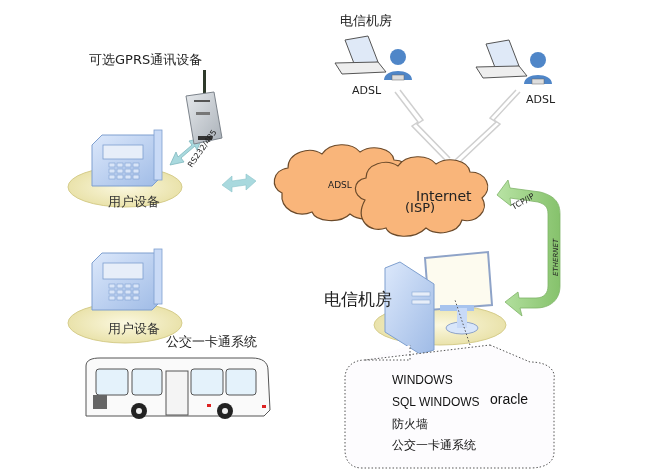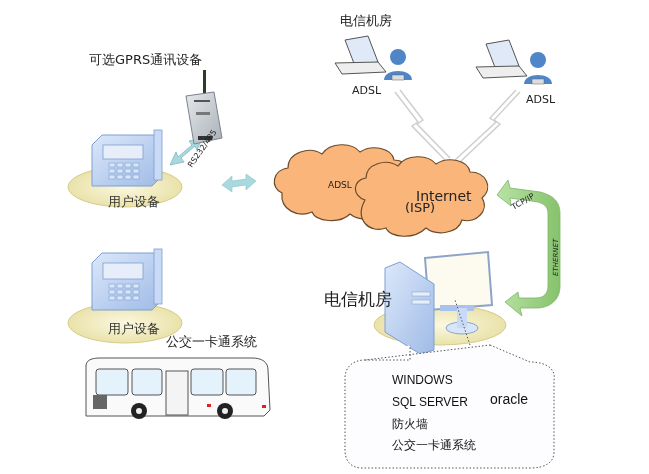--- a/index.html
+++ b/index.html
@@ -173,16 +173,16 @@
 <div class="lbl" style="left:186px;top:164px;font-size:8px;transform:rotate(-55deg);transform-origin:left top;">RS232/485</div>
 <div class="lbl" style="left:328px;top:180px;font-size:9px;">ADSL</div>
 <div class="lbl" style="left:416px;top:188px;font-size:14px;">Internet</div>
 <div class="lbl" style="left:405px;top:200px;font-size:13px;">(ISP)</div>
 <div class="lbl" style="left:510px;top:204px;font-size:8px;transform:rotate(-30deg);transform-origin:left top;">TCP/IP</div>
 <div class="lbl" style="left:552px;top:276px;font-size:7px;font-style:italic;transform:rotate(-90deg);transform-origin:left top;">ETHERNET</div>
 <div class="lbl title" style="left:324px;top:288px;font-size:17px;">电信机房</div>
 <div class="lbl title" style="left:166px;top:333px;">公交一卡通系统</div>
 
 <div class="sysline" style="top:373px;">WINDOWS</div>
-<div class="sysline" style="top:395px;">SQL SERVER</div>
+<div class="sysline" style="top:395px;">SQL WINDOWS</div>
 <div class="sysline" style="left:490px;top:391px;font-size:14px;">oracle</div>
 <div class="sysline" style="top:416px;">防火墙</div>
 <div class="sysline" style="top:437px;">公交一卡通系统</div>
 
 </body></html>

